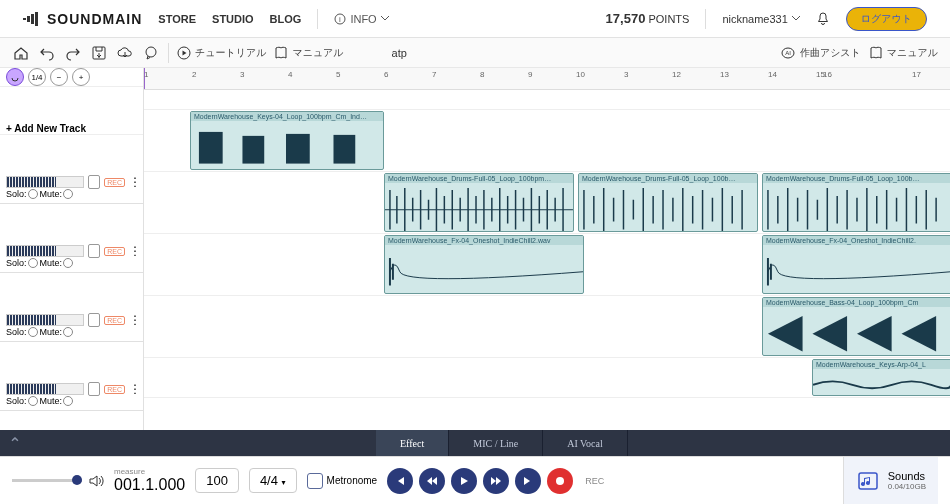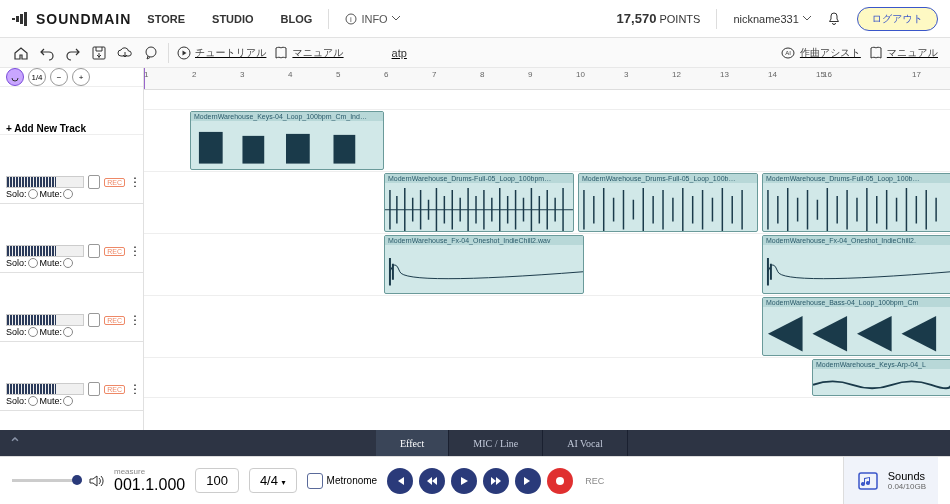--- a/index.html
+++ b/index.html
@@ -1,30 +1,30 @@
 <!DOCTYPE html>
 <html><head>
 <meta charset="utf-8">
 <style>
 * { margin: 0; padding: 0; box-sizing: border-box; font-family: -apple-system, BlinkMacSystemFont, "Segoe UI", sans-serif; }
 body { width: 950px; height: 504px; overflow: hidden; background: #fff; display: flex; flex-direction: column; }
-.header { height: 38px; display: flex; align-items: center; padding: 0 12px; border-bottom: 1px solid #e2e2e2; gap: 16px; }
+.header { height: 38px; display: flex; align-items: center; padding: 0 23px; border-bottom: 1px solid #e2e2e2; gap: 16px; }
 .logo { display: flex; align-items: center; gap: 6px; font-weight: 700; font-size: 14px; letter-spacing: 1px; color: #1a1a1a; }
 .logo-icon { width: 18px; height: 14px; }
-.nav-links { display: flex; gap: 27px; font-size: 11px; font-weight: 600; color: #333; }
+.nav-links { display: flex; gap: 16px; font-size: 11px; font-weight: 600; color: #333; }
 .nav-links span { cursor: pointer; }
 .vsep { width: 1px; height: 20px; background: #ddd; }
 .info-btn { display: flex; align-items: center; gap: 4px; font-size: 11px; color: #555; cursor: pointer; }
 .spacer { flex: 1; }
 .points { font-size: 11px; color: #333; }
 .points b { font-size: 13px; }
 .nickname { font-size: 11px; color: #333; cursor: pointer; display: flex; align-items: center; gap: 4px; }
 .bell-icon { width: 14px; height: 14px; cursor: pointer; }
-.logout-btn { border: 1px solid #3a56c9; color: #3a56c9; background: #fef9c3; border-radius: 14px; padding: 4px 14px; font-size: 10px; cursor: pointer; }
-.toolbar { height: 30px; display: flex; align-items: center; padding: 0 12px; border-bottom: 1px solid #e8e8e8; gap: 8px; background: #fafafa; text-decoration: underline; }
+.logout-btn { border: 1px solid #3a56c9; color: #3a56c9; background: #eab308; border-radius: 14px; padding: 4px 14px; font-size: 10px; cursor: pointer; }
+.toolbar { height: 30px; display: flex; align-items: center; padding: 0 12px; border-bottom: 1px solid #e8e8e8; gap: 8px; background: #fafafa; }
 .tbicon { width: 18px; height: 18px; cursor: pointer; display: flex; align-items: center; justify-content: center; }
 .tbtn { display: flex; align-items: center; gap: 4px; font-size: 10px; color: #444; cursor: pointer; }
 .song-name { font-size: 11px; color: #333; margin-left: 40px; }
 .main { flex: 1; display: flex; overflow: hidden; }
 .sidebar { width: 144px; border-right: 1px solid #e0e0e0; display: flex; flex-direction: column; background: #fff; gap: 36px; }
 .sb-controls { height: 22px; display: flex; align-items: center; padding: 0 6px; gap: 4px; border-bottom: 1px solid #eee; }
 .sb-circ { width: 18px; height: 18px; border-radius: 50%; border: 1px solid #999; display: flex; align-items: center; justify-content: center; font-size: 8px; cursor: pointer; }
 .sb-circ.active { background: #c9a6ff; border-color: #7a4dd9; }
 .add-track { height: 20px; display: flex; align-items: center; padding: 0 6px; font-size: 10px; font-weight: 600; cursor: pointer; border-bottom: 1px solid #eee; }
 .track { height: 62px; border-bottom: 1px solid #e0e0e0; padding: 4px 2px 4px 6px; display: flex; flex-direction: column; justify-content: space-between; }

